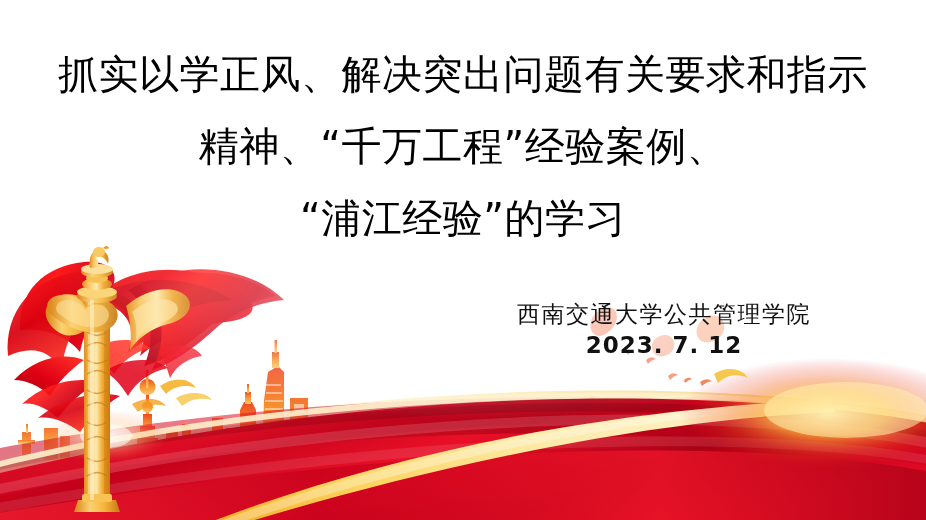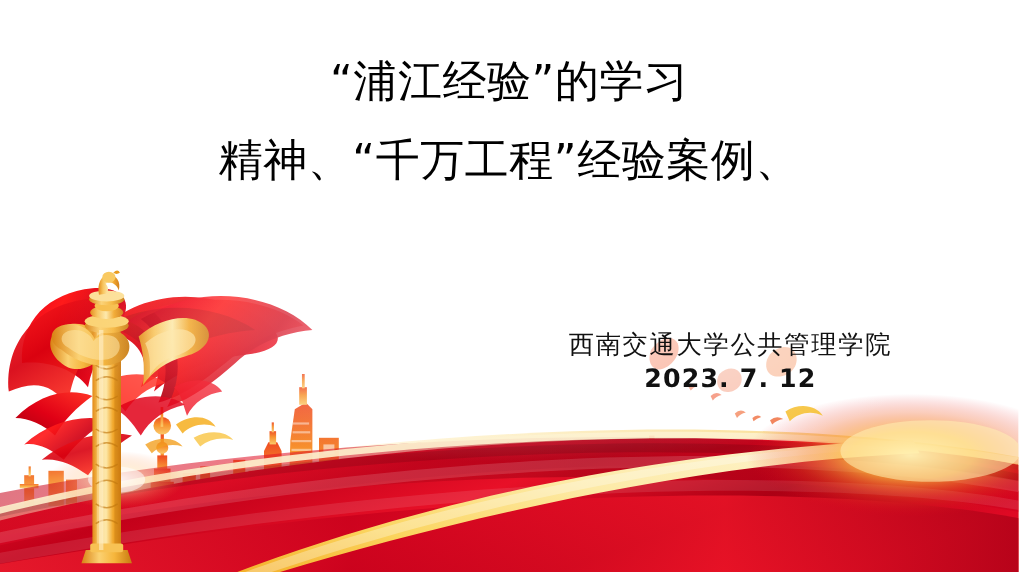--- a/index.html
+++ b/index.html
@@ -395,22 +395,23 @@
         <path d="M 592,318 C 600,306 612,304 616,312 C 620,322 610,334 600,336 C 592,336 588,328 592,318 Z" fill="#f4663a" opacity="0.55"></path>
         <path d="M 700,322 C 710,312 722,314 724,324 C 726,336 714,344 704,342 C 696,340 694,330 700,322 Z" fill="#f48248" opacity="0.45"></path>
         <path d="M 654,340 C 662,332 672,334 674,342 C 676,352 666,358 658,356 C 652,354 650,346 654,340 Z" fill="#f06a3c" opacity="0.40"></path>
       </g>
 
       <ellipse cx="470" cy="300" rx="420" ry="120" fill="url(#softWhite)"></ellipse>
     </g>
   </svg>
 
   <div id="title-block">
+    <div class="title-line">抓实以学正风、解决突出问题有关要求和指示</div>
+    <div class="title-line">精神、“千万工程”经验案例、</div>
     <div class="title-line">“浦江经验”的学习</div>
-    <div class="title-line">精神、“千万工程”经验案例、</div>
   </div>
 
   <div id="subtitle-block">
     <div class="sub-line">西南交通大学公共管理学院</div>
     <div class="date-line">2023. 7. 12</div>
   </div>
 
 </div>
 
 </body></html>

